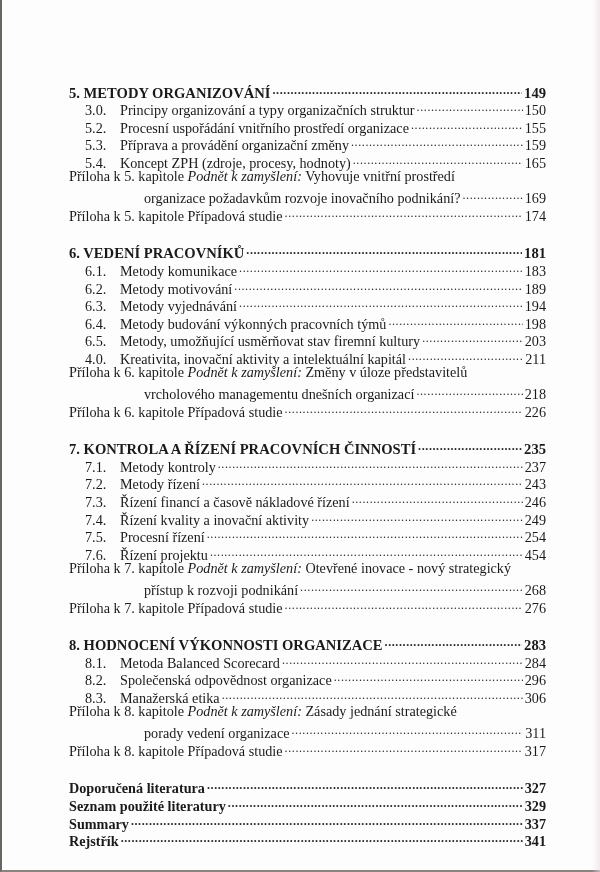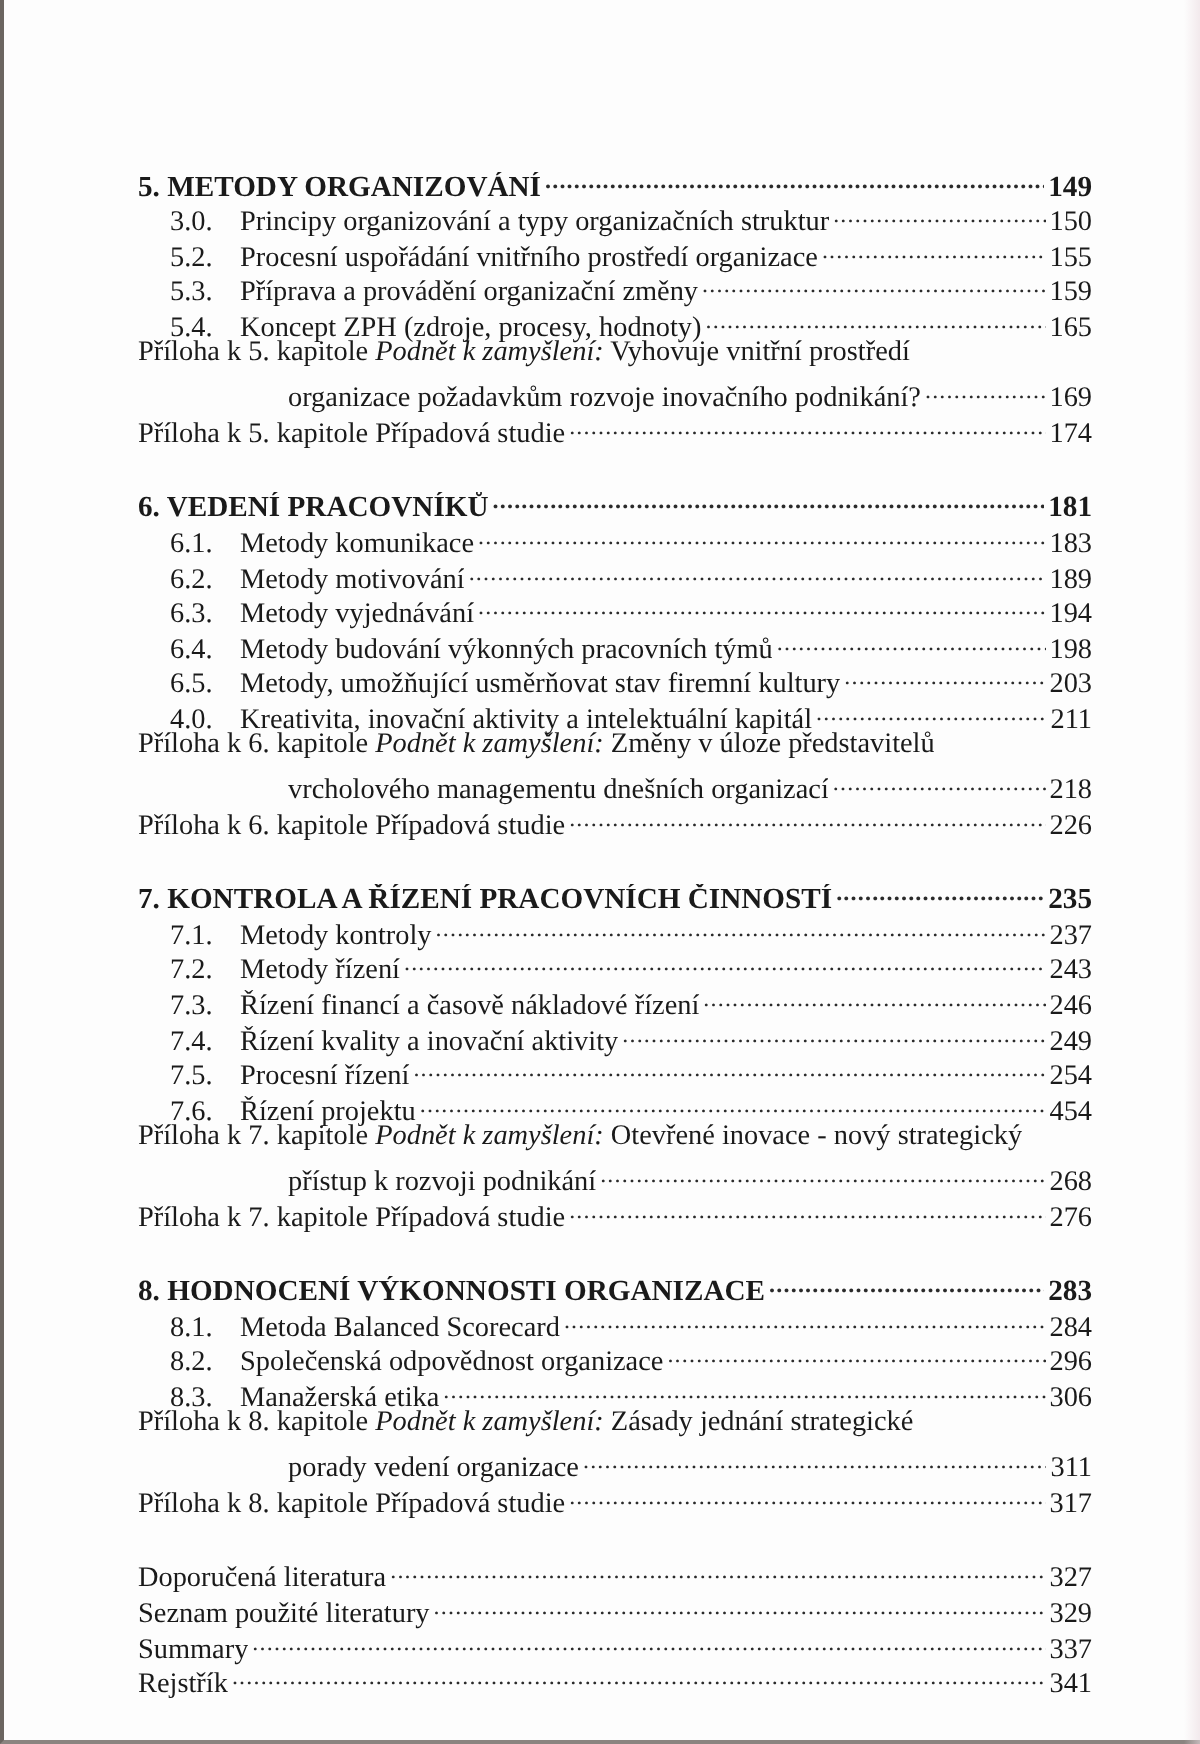--- a/index.html
+++ b/index.html
@@ -34,20 +34,21 @@
       position: absolute;
       left: 67px;
       top: 80px;
       width: 477px;
     }
     .chapter {
       margin-bottom: 20px;
     }
     .chapter.last {
       margin-bottom: 0;
+      font-weight: bold;
     }
     .line {
       display: flex;
       align-items: baseline;
       height: 17.6px;
       font-size: 14.2px;
       line-height: 17.6px;
       white-space: nowrap;
     }
     .line.heading {

